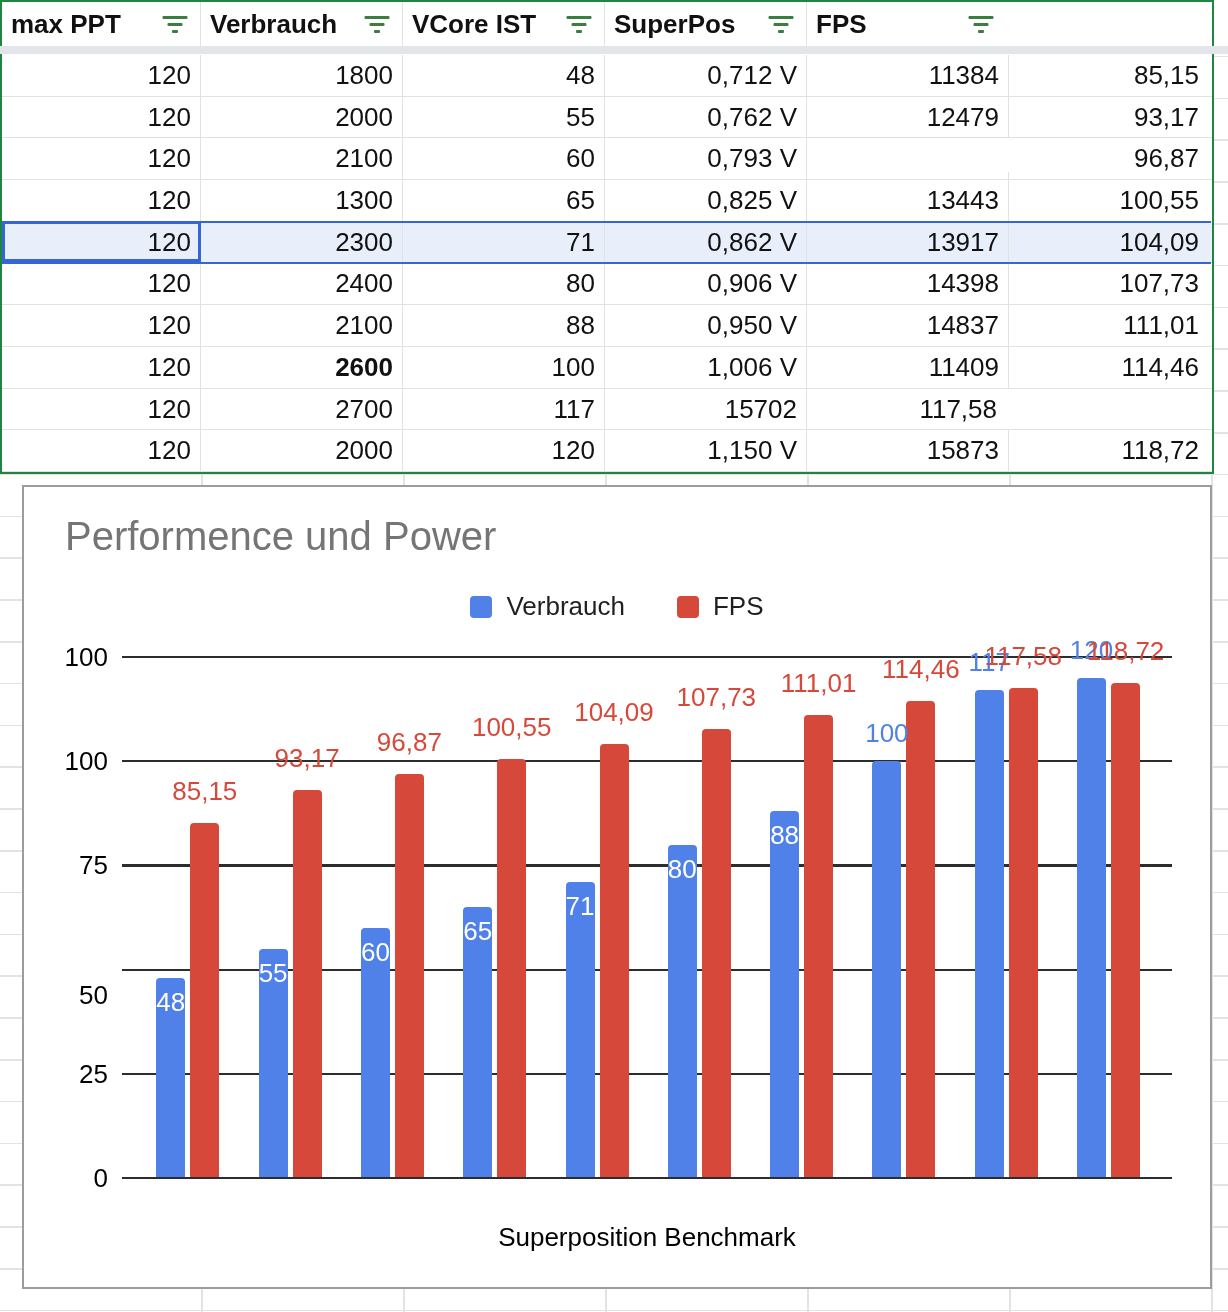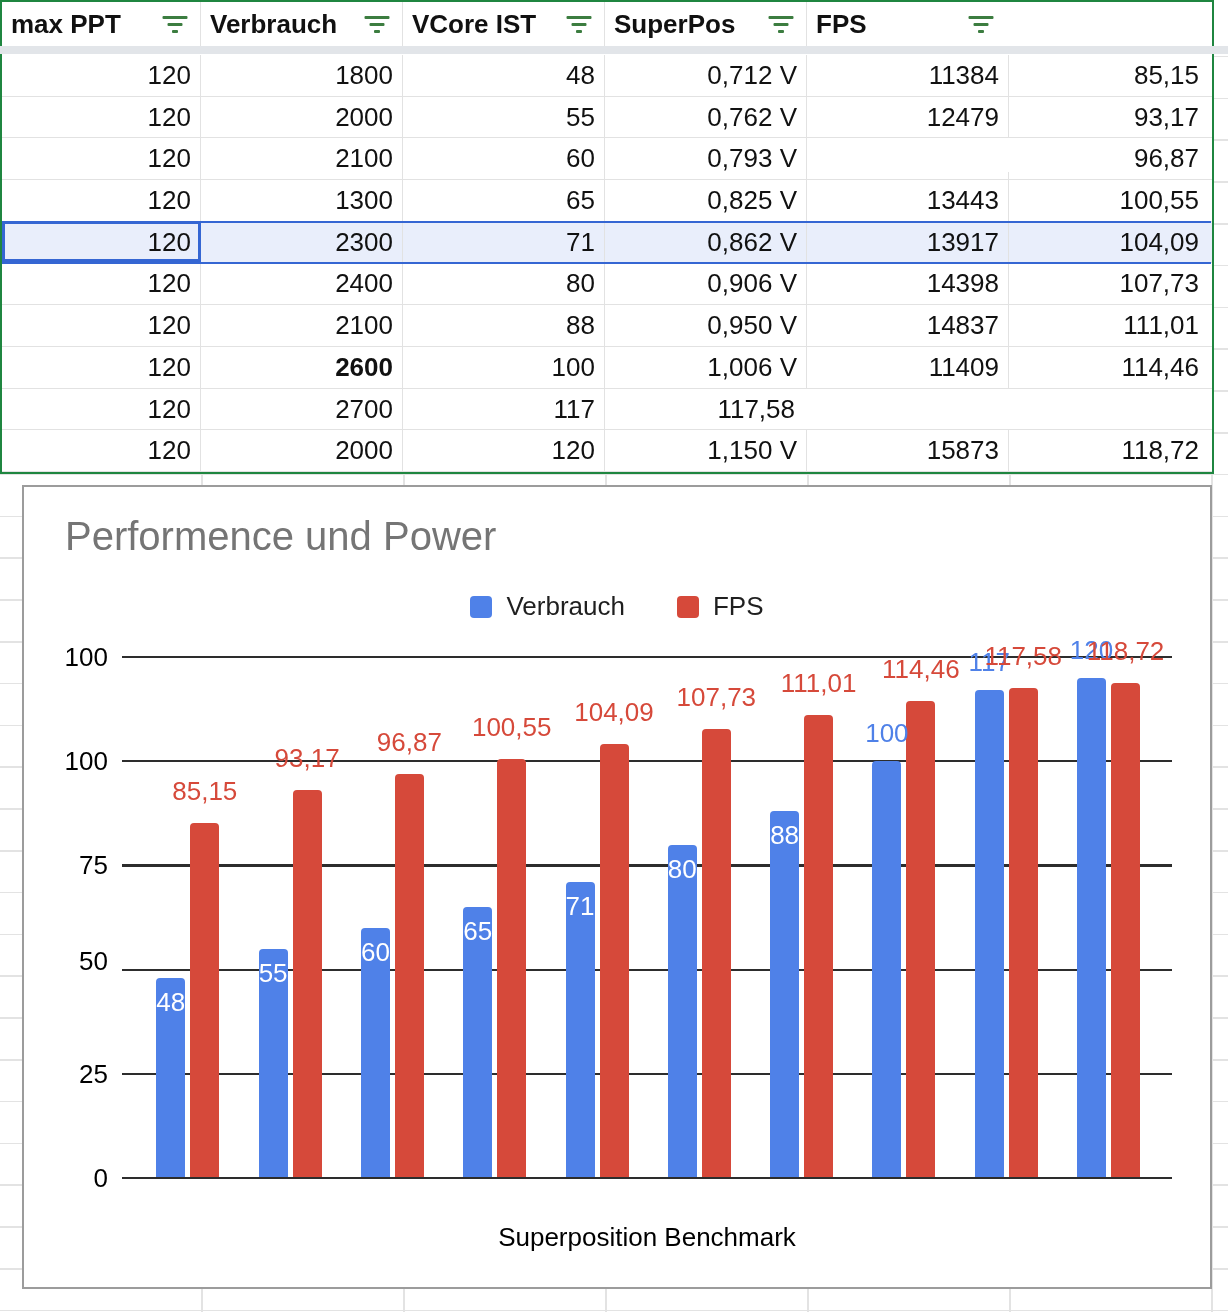--- a/index.html
+++ b/index.html
@@ -225,20 +225,21 @@
         <div class="tcell" style="width: 202px; font-weight: bold;">2600</div>
         <div class="tcell" style="width: 202px;">100</div>
         <div class="tcell" style="width: 202px;">1,006 V</div>
         <div class="tcell" style="width: 202px;">11409</div>
         <div class="tcell" style="width: 199px;">114,46</div>
       </div>
       <div class="trow">
         <div class="tcell" style="width: 199px;">120</div>
         <div class="tcell" style="width: 202px;">2700</div>
         <div class="tcell" style="width: 202px;">117</div>
+        <div class="tcell" style="width: 202px;">15702</div>
         <div class="tcell" style="width: 199px;">117,58</div>
       </div>
       <div class="trow">
         <div class="tcell" style="width: 199px;">120</div>
         <div class="tcell" style="width: 202px;">2000</div>
         <div class="tcell" style="width: 202px;">120</div>
         <div class="tcell" style="width: 202px;">1,150 V</div>
         <div class="tcell" style="width: 202px;">15873</div>
         <div class="tcell" style="width: 199px;">118,72</div>
       </div>
@@ -260,21 +261,21 @@
         <span class="legend-swatch" style="background: rgb(214, 73, 58);"></span>
         <span class="legend-label">FPS</span>
       </div>
     </div>
   <div id="plot">
       <div class="gridline" style="left: 98px; width: 1050px; top: 690px;"></div>
       <div class="ytick" style="top: 676px;">0</div>
       <div class="gridline" style="left: 98px; width: 1050px; top: 585.8px;"></div>
       <div class="ytick" style="top: 571.8px;">25</div>
       <div class="gridline" style="left: 98px; width: 1050px; top: 481.6px;"></div>
-      <div class="ytick" style="top: 459px;">50</div>
+      <div class="ytick" style="top: 493px;">50</div>
       <div class="gridline" style="left: 98px; width: 1050px; top: 377.4px;"></div>
       <div class="ytick" style="top: 363.4px;">75</div>
       <div class="gridline" style="left: 98px; width: 1050px; top: 273.2px;"></div>
       <div class="ytick" style="top: 259.2px;">100</div>
       <div class="gridline" style="left: 98px; width: 1050px; top: 169px;"></div>
       <div class="ytick" style="top: 155px;">100</div>
       <div class="bar" style="left: 132.3px; top: 490.936px; width: 29px; height: 199.064px; background: rgb(79, 129, 232);"></div>
       <div class="bar" style="left: 234.6px; top: 461.76px; width: 29px; height: 228.24px; background: rgb(79, 129, 232);"></div>
       <div class="bar" style="left: 336.9px; top: 440.92px; width: 29px; height: 249.08px; background: rgb(79, 129, 232);"></div>
       <div class="bar" style="left: 439.2px; top: 420.08px; width: 29px; height: 269.92px; background: rgb(79, 129, 232);"></div>

